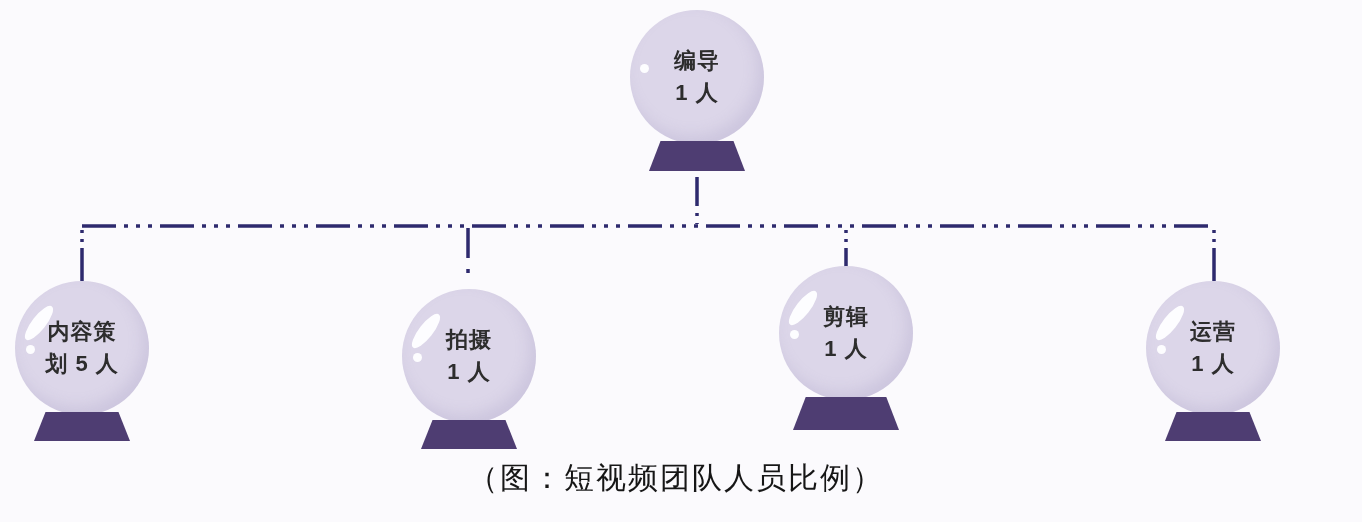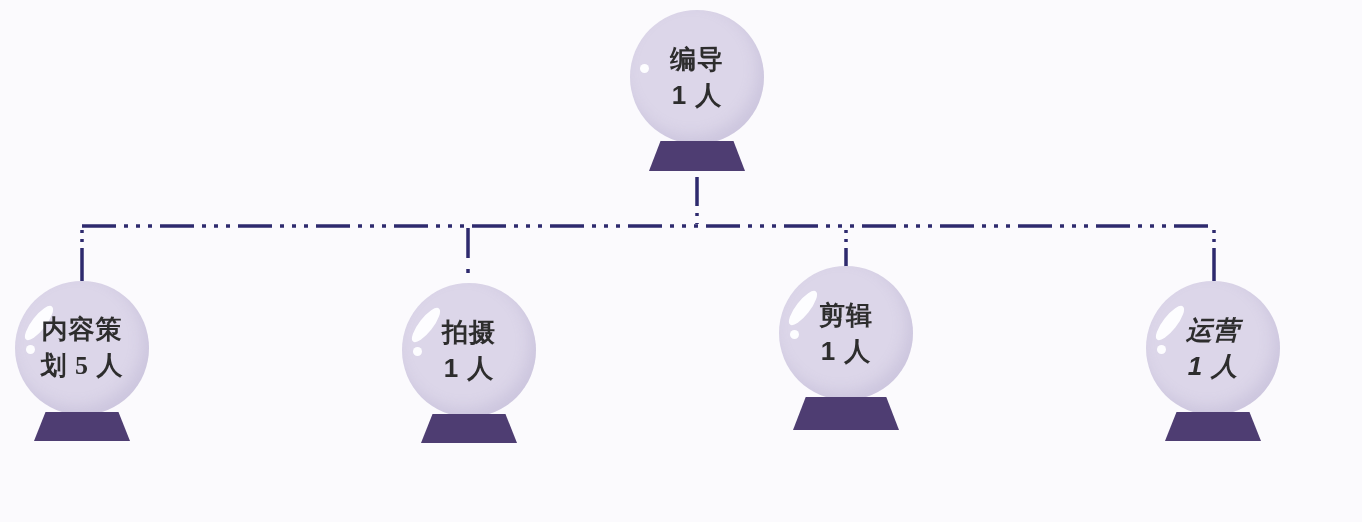--- a/index.html
+++ b/index.html
@@ -32,21 +32,21 @@
     position:absolute;left:11px;top:64px;
     width:9px;height:9px;border-radius:50%;
     background:#fdfdff;
   }
   .node.small-shine .shine-dot{left:10px;top:54px;}
   .label{
     position:absolute;inset:0;
     display:flex;flex-direction:column;
     align-items:center;justify-content:center;
     gap:7px;
-    font-size:26px;font-weight:bold;
+    font-size:22px;font-weight:bold;
     color:#2d2d2d;line-height:1.1;
     letter-spacing:1px;
     white-space:pre;
   }
   .stand{
     position:relative;
     margin:-3px auto 0 auto;
     width:96px;height:29px;
     background:#4e3d72;
     clip-path:polygon(12% 0,88% 0,100% 100%,0 100%);
@@ -81,33 +81,33 @@
 
       <span class="shine-dot"></span>
       <div class="label">
         <span>编导</span>
         <span>1 人</span>
       </div>
     </div>
     <div class="stand" style="height:30px;"></div>
   </div>
 
-  <div class="node" style="left:15px;top:281px;font-family:Liberation Serif, serif;">
+  <div class="node" style="left:15px;top:281px;">
     <div class="ball">
       <span class="shine"></span>
       <span class="shine-dot"></span>
       <div class="label">
         <span>内容策</span>
         <span>划 5 人</span>
       </div>
     </div>
     <div class="stand"></div>
   </div>
 
-  <div class="node" style="left:402px;top:283px;">
+  <div class="node" style="left:402px;top:289px;">
     <div class="ball">
       <span class="shine"></span>
       <span class="shine-dot"></span>
       <div class="label">
         <span>拍摄</span>
         <span>1 人</span>
       </div>
     </div>
     <div class="stand"></div>
   </div>
@@ -117,26 +117,27 @@
       <span class="shine"></span>
       <span class="shine-dot"></span>
       <div class="label">
         <span>剪辑</span>
         <span>1 人</span>
       </div>
     </div>
     <div class="stand wide"></div>
   </div>
 
-  <div class="node" style="left:1146px;top:281px;font-style:italic;">
+  <div class="node" style="left:1146px;top:281px;">
     <div class="ball">
       <span class="shine"></span>
       <span class="shine-dot"></span>
       <div class="label">
         <span>运营</span>
         <span>1 人</span>
       </div>
     </div>
     <div class="stand"></div>
   </div>
 
+  <div class="caption">（图：短视频团队人员比例）</div>
 
 </div>
 
 </body></html>

